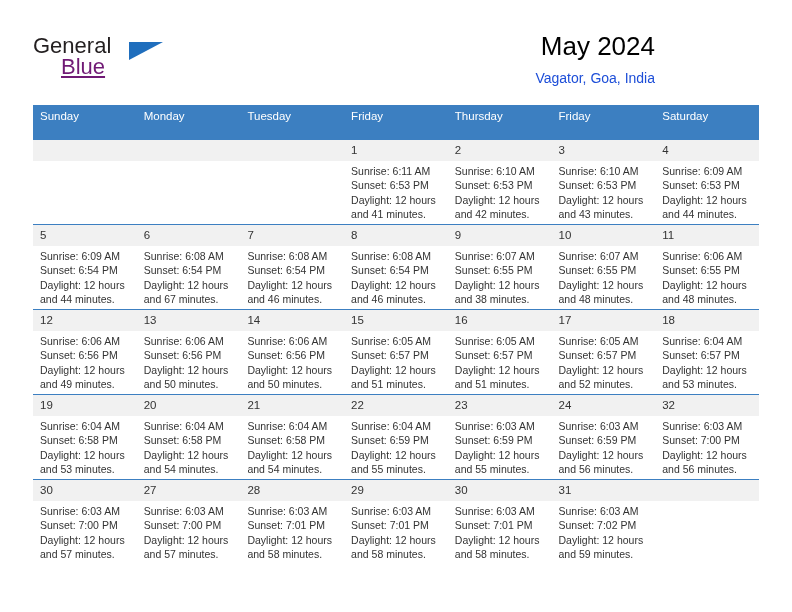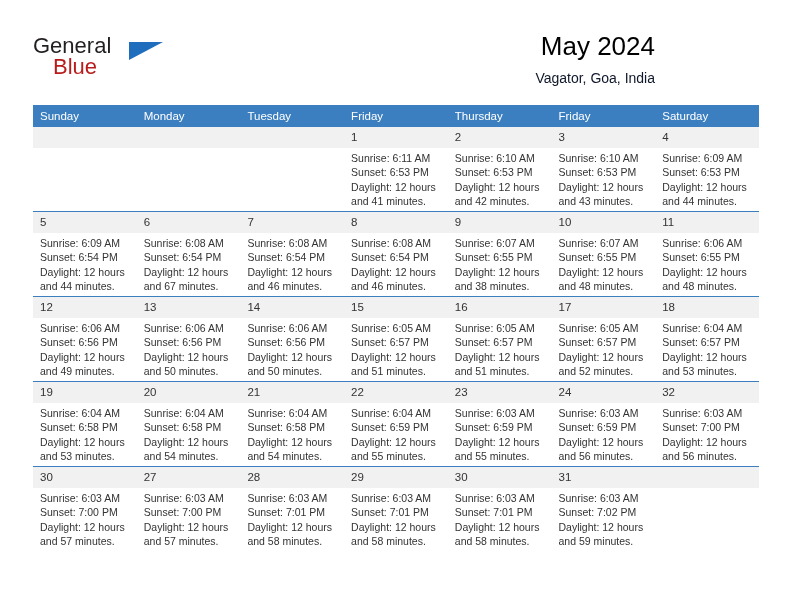--- a/index.html
+++ b/index.html
@@ -39,26 +39,27 @@
   .logo-general {
     font-size: 22px;
     color: #231f20;
     letter-spacing: 0px;
     line-height: 24px;
     display: block;
     font-weight: 400;
   }
   .logo-blue {
     font-size: 22px;
-    color: #b91c1c;
+    color: #701a75;
     line-height: 23px;
     display: block;
-    margin-left: 20px;
+    margin-left: 28px;
     margin-top: -3px;
     font-weight: 400;
+    text-decoration: underline;
   }
   .logo-triangle {
     position: absolute;
     left: 96px;
     top: 8px;
     width: 0;
     height: 0;
     border-left: 34px solid #1f6ebd;
     border-bottom: 18px solid transparent;
   }
@@ -69,42 +70,42 @@
     text-align: right;
   }
   .cal-title {
     font-size: 26px;
     color: #000000;
     line-height: 32px;
     white-space: nowrap;
   }
   .cal-subtitle {
     font-size: 14px;
-    color: #0f172a;
+    color: #1d4ed8;
     line-height: 20px;
     margin-top: 6px;
     white-space: nowrap;
   }
 
   
   .calendar {
     position: absolute;
     left: 33px;
     top: 105px;
     width: 726px;
     border-collapse: collapse;
     table-layout: fixed;
   }
   .calendar th {
     background: #3c7fc1;
     color: #ffffff;
     font-size: 11.5px;
     font-weight: normal;
     text-align: left;
-    padding: 5px 0 5px 7px;
+    padding: 5px 0 18px 7px;
     height: 11px;
     border: none;
   }
   .calendar td {
     vertical-align: top;
     padding: 0;
     border: none;
     border-top: 1px solid #3c7fc1;
     height: 84px;
     background: #ffffff;

